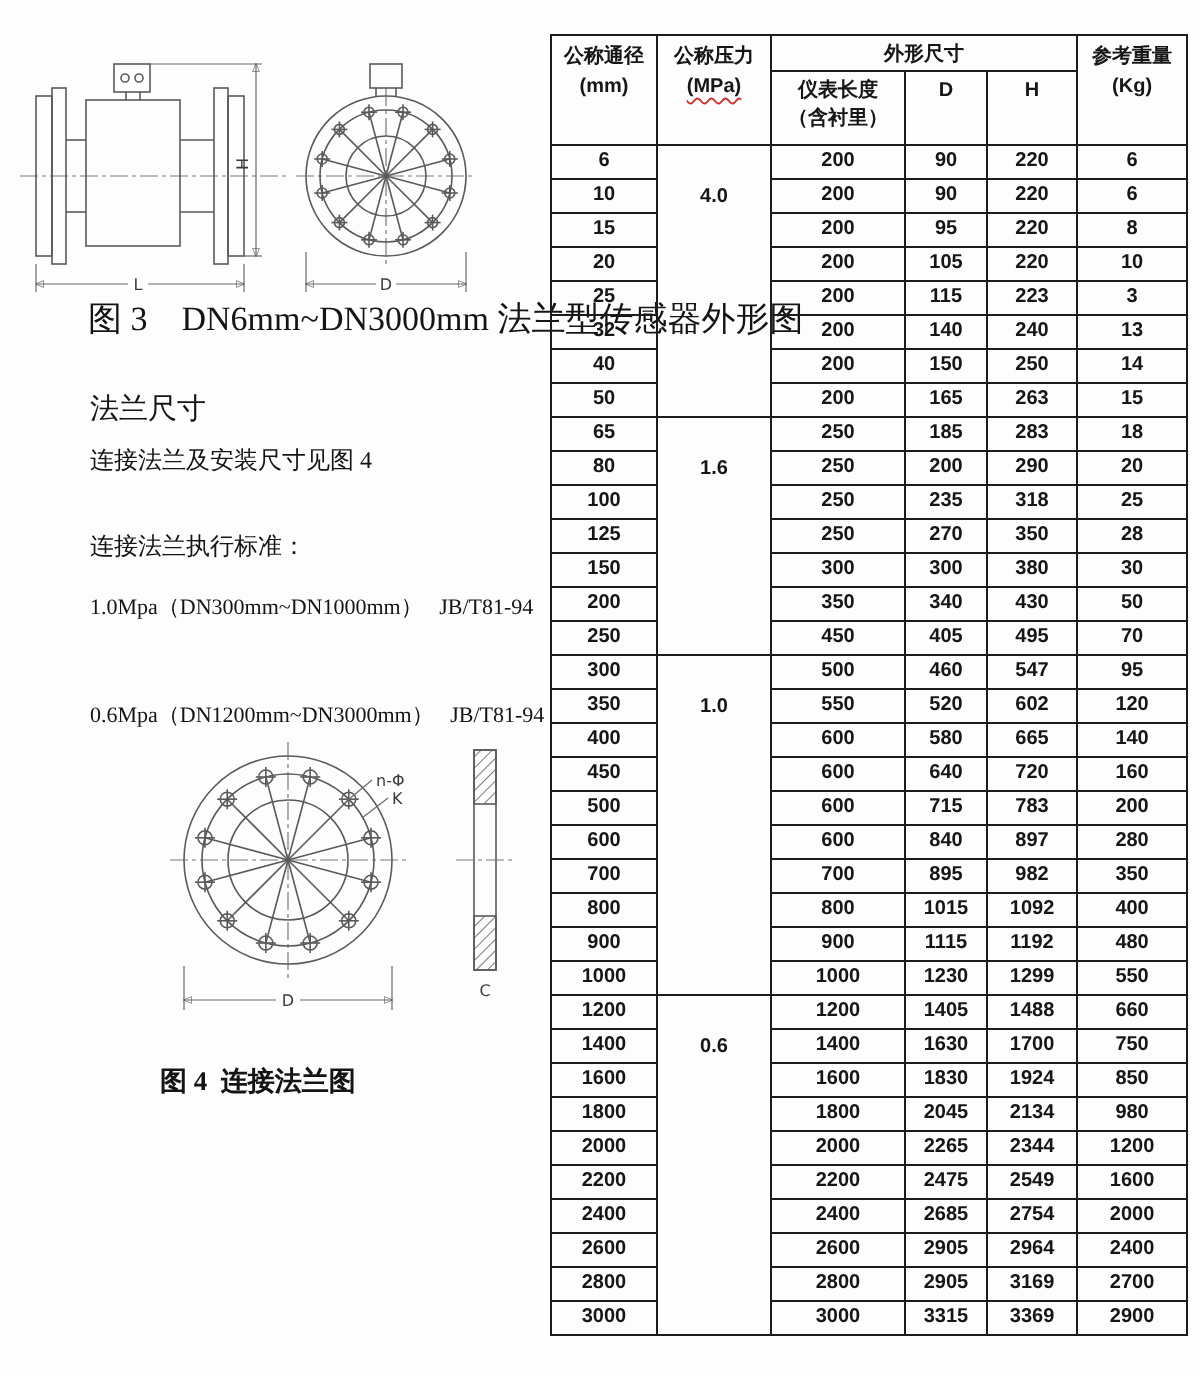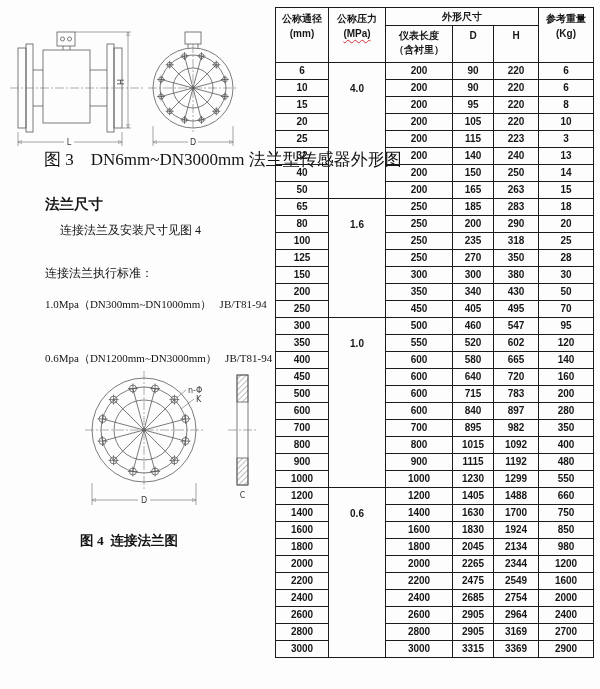--- a/index.html
+++ b/index.html
@@ -4,36 +4,36 @@
 <style>
   html,body{margin:0;padding:0;}
   body{
     width:600px;height:689px;position:relative;overflow:hidden;
     background:#fdfdfd;color:#141414;
     font-family:"Liberation Serif","DejaVu Serif",serif;
   }
   
   .abs{position:absolute;white-space:pre;}
   #fig3-caption{left:44px;top:148px;font-size:17px;text-align:right;}
-  #flange-heading{left:45px;top:195px;font-size:14.5px;font-weight:bold;}
-  #flange-line1{left:60px;top:222px;font-size:12px;}
+  #flange-heading{left:45px;top:195px;font-size:14.5px;font-weight:normal;}
+  #flange-line1{left:45px;top:222px;font-size:12px;}
   #flange-line2{left:45px;top:241px;font-size:12px;margin-top:24px;}
   #standards{left:45px;top:259px;font-size:11px;line-height:18px;}
   #fig4-caption{left:80px;top:511px;font-size:13.5px;font-weight:bold;margin-top:21px;}
   
   svg{position:absolute;left:0;}
   #drawing-top{top:0;}
   #drawing-fig4{top:355px;}
   svg line,svg rect,svg circle,svg path{stroke:#5a5a5a;fill:none;stroke-width:0.8;}
   svg .cl{stroke:#7a7a7a;stroke-width:0.6;stroke-dasharray:9 2 2 2;}
   svg .dim{stroke:#6a6a6a;stroke-width:0.6;}
   svg text{stroke:none;fill:#3a3a3a;font-size:8px;font-family:"DejaVu Sans",sans-serif;}
   svg .hatchfill{fill:url(#hatch);}
   
-  #table-wrap{position:absolute;left:275px;top:7px;}
+  #table-wrap{position:absolute;left:275px;top:17px;}
   table{border-collapse:collapse;table-layout:fixed;width:318px;
         font-family:"Liberation Sans","DejaVu Sans",sans-serif;}
   th,td{border:1px solid #1c1c1c;text-align:center;padding:0;
         font-size:10px;font-weight:bold;color:#161616;}
   thead tr.h1 th{height:17px;}
   thead tr.h2 th{height:33px;vertical-align:top;padding-top:3px;line-height:14px;}
   th.span2{vertical-align:top;padding-top:3px;line-height:15px;}
   tbody td{height:16px;line-height:16px;}
   td.pressure{vertical-align:top;padding-top:18px;}
   .wavy{text-decoration:underline wavy #c33 1px;text-underline-offset:2px;}

